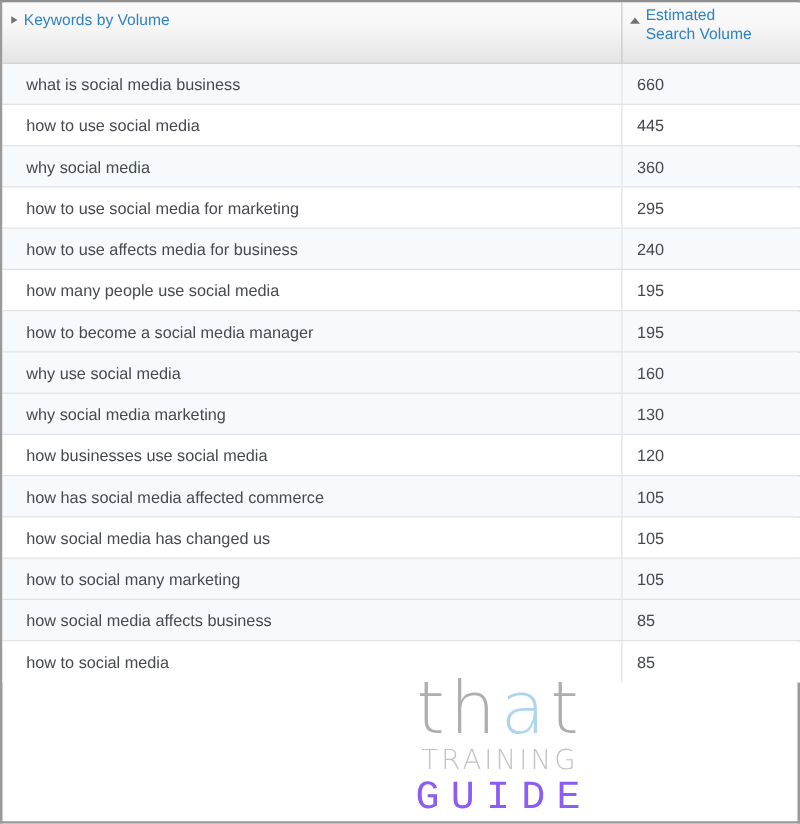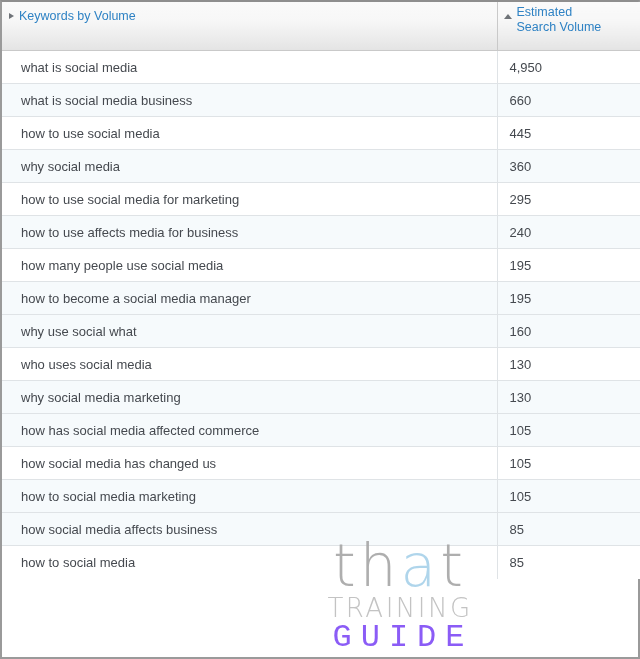--- a/index.html
+++ b/index.html
@@ -140,21 +140,21 @@
     color: #a8a8a8;
     letter-spacing: 4px;
     font-weight: 300;
     opacity: 0.92;
   }
   .wm-that .blue-a {
     color: #a9d2ea;
   }
   .wm-training {
     font-family: "DejaVu Sans", sans-serif;
-    font-size: 26px;
+    font-size: 22px;
     line-height: 29px;
     color: #c3c3c3;
     letter-spacing: 2.5px;
     font-weight: 300;
   }
   .wm-guide {
     font-family: Liberation Mono, monospace;
     font-size: 32px;
     line-height: 30px;
     color: #8b5cf6;
@@ -182,24 +182,20 @@
             <span class="sort-caret up"></span>
             <span class="head-label two-line">
               <span>Estimated</span><br>
               <span>Search Volume</span>
             </span>
           </div>
         </th>
       </tr>
     </thead>
     <tbody id="kw-body">
-        <tr class="even">
-          <td class="kw-cell">what is social media</td>
-          <td class="vol-cell">4,950</td>
-        </tr>
         <tr class="odd">
           <td class="kw-cell">what is social media business</td>
           <td class="vol-cell">660</td>
         </tr>
         <tr class="even">
           <td class="kw-cell">how to use social media</td>
           <td class="vol-cell">445</td>
         </tr>
         <tr class="odd">
           <td class="kw-cell">why social media</td>
@@ -215,41 +211,41 @@
         </tr>
         <tr class="even">
           <td class="kw-cell">how many people use social media</td>
           <td class="vol-cell">195</td>
         </tr>
         <tr class="odd">
           <td class="kw-cell">how to become a social media manager</td>
           <td class="vol-cell">195</td>
         </tr>
         <tr class="odd">
-          <td class="kw-cell">why use social what</td>
+          <td class="kw-cell">why use social media</td>
           <td class="vol-cell">160</td>
-        </tr>
-        <tr class="even">
-          <td class="kw-cell">who uses social media</td>
-          <td class="vol-cell">130</td>
         </tr>
         <tr class="odd">
           <td class="kw-cell">why social media marketing</td>
           <td class="vol-cell">130</td>
         </tr>
+        <tr class="even">
+          <td class="kw-cell">how businesses use social media</td>
+          <td class="vol-cell">120</td>
+        </tr>
         <tr class="odd">
           <td class="kw-cell">how has social media affected commerce</td>
           <td class="vol-cell">105</td>
         </tr>
         <tr class="even">
           <td class="kw-cell">how social media has changed us</td>
           <td class="vol-cell">105</td>
         </tr>
         <tr class="odd">
-          <td class="kw-cell">how to social media marketing</td>
+          <td class="kw-cell">how to social many marketing</td>
           <td class="vol-cell">105</td>
         </tr>
         <tr class="odd">
           <td class="kw-cell">how social media affects business</td>
           <td class="vol-cell">85</td>
         </tr>
         <tr class="even">
           <td class="kw-cell">how to social media</td>
           <td class="vol-cell">85</td>
         </tr>

